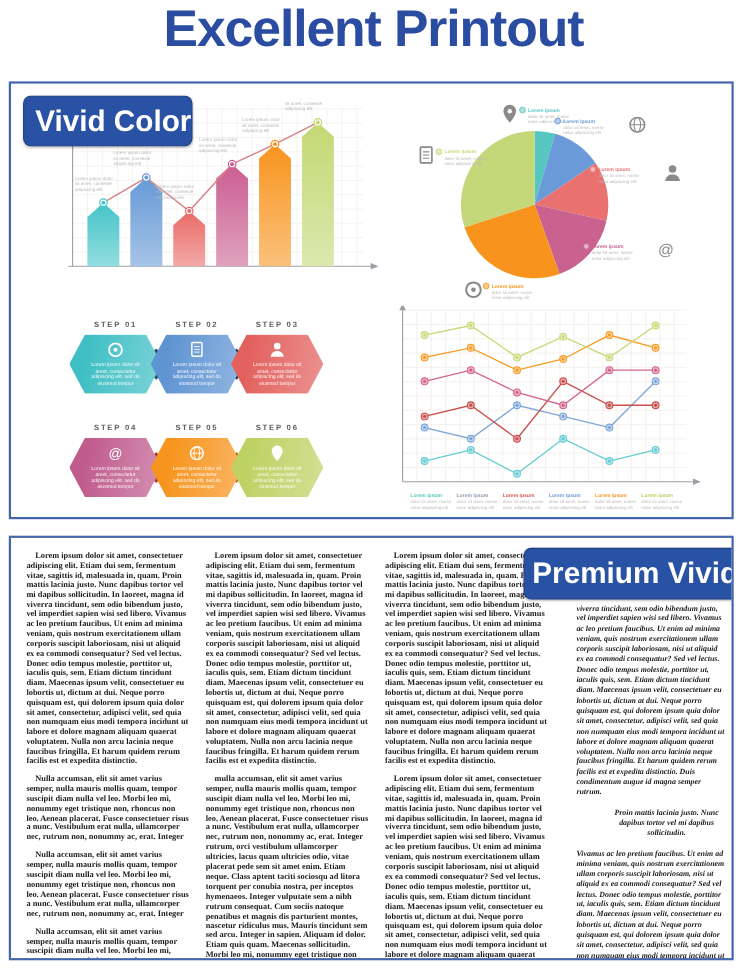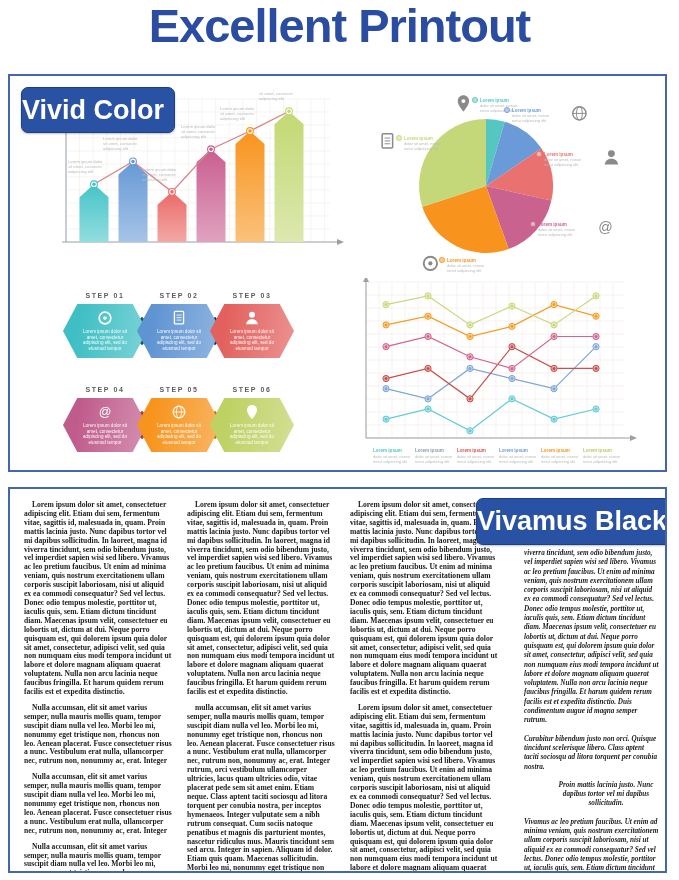--- a/index.html
+++ b/index.html
@@ -9,21 +9,21 @@
   }
   .page-title{
     position:absolute;top:-2px;left:0;width:679px;text-align:center;
     font-size:47px;font-weight:bold;letter-spacing:-1px;color:#2a4da2;
   }
   .panel{position:absolute;background:#ffffff;border:2px solid #4565ad;}
   #vivid-panel{left:8px;top:74px;width:655px;height:394px;}
   #premium-panel{left:8px;top:487px;width:655px;height:382px;overflow:hidden;}
   .badge{
     position:absolute;background:#2a52a4;border:1px solid #1d3f86;border-radius:7px;
-    color:#ffffff;font-weight:bold;display:flex;align-items:center;justify-content:flex-start;
+    color:#ffffff;font-weight:bold;display:flex;align-items:center;justify-content:flex-end;
     z-index:6;box-shadow:0 1px 2px rgba(0,0,0,.25);
   }
   #vivid-badge{left:11px;top:11px;width:152px;height:44px;font-size:27px;}
   #premium-badge{left:466px;top:9px;width:194px;height:45px;font-size:27px;}
   .chart-svg{position:absolute;}
   #bar-chart{left:40px;top:14px;width:300px;height:182px;}
   #pie-chart{left:336px;top:8px;width:320px;height:200px;}
   #line-chart{left:342px;top:202px;width:290px;height:192px;}
   #steps{position:absolute;left:30px;top:212px;width:292px;height:176px;}
   .step-label{
@@ -414,37 +414,36 @@
       <text x="189" y="179.5" font-size="4" fill="#b9b9b9" font-family="Liberation Sans, sans-serif">dolor sit amet, nonse</text>
       <text x="189" y="184.5" font-size="4" fill="#b9b9b9" font-family="Liberation Sans, sans-serif">netur adipiscing elit</text>
       <text x="231" y="174" font-size="4.6" font-weight="bold" fill="#b9cc66" font-family="Liberation Sans, sans-serif">Lorem ipsum</text>
       <text x="231" y="179.5" font-size="4" fill="#b9b9b9" font-family="Liberation Sans, sans-serif">dolor sit amet, nonse</text>
       <text x="231" y="184.5" font-size="4" fill="#b9b9b9" font-family="Liberation Sans, sans-serif">netur adipiscing elit</text>
     </svg>
 </div>
 
 <div class="panel" id="premium-panel">
   <div class="badge" id="premium-badge">
-    <span>Vivamus Black</span>
+    <span>Premium Vivid</span>
   </div>
   <div id="columns-host">
       <div class="text-col" style="left: 14px;">
         <p>Lorem ipsum dolor sit amet, consectetuer adipiscing elit. Etiam dui sem, fermentum vitae, sagittis id, malesuada in, quam. Proin mattis lacinia justo. Nunc dapibus tortor vel mi dapibus sollicitudin. In laoreet, magna id viverra tincidunt, sem odio bibendum justo, vel imperdiet sapien wisi sed libero. Vivamus ac leo pretium faucibus. Ut enim ad minima veniam, quis nostrum exercitationem ullam corporis suscipit laboriosam, nisi ut aliquid ex ea commodi consequatur? Sed vel lectus. Donec odio tempus molestie, porttitor ut, iaculis quis, sem. Etiam dictum tincidunt diam. Maecenas ipsum velit, consectetuer eu lobortis ut, dictum at dui. Neque porro quisquam est, qui dolorem ipsum quia dolor sit amet, consectetur, adipisci velit, sed quia non numquam eius modi tempora incidunt ut labore et dolore magnam aliquam quaerat voluptatem. Nulla non arcu lacinia neque faucibus fringilla. Et harum quidem rerum facilis est et expedita distinctio.</p>
         <p>Nulla accumsan, elit sit amet varius semper, nulla mauris mollis quam, tempor suscipit diam nulla vel leo. Morbi leo mi, nonummy eget tristique non, rhoncus non leo. Aenean placerat. Fusce consectetuer risus a nunc. Vestibulum erat nulla, ullamcorper nec, rutrum non, nonummy ac, erat. Integer</p>
         <p>Nulla accumsan, elit sit amet varius semper, nulla mauris mollis quam, tempor suscipit diam nulla vel leo. Morbi leo mi, nonummy eget tristique non, rhoncus non leo. Aenean placerat. Fusce consectetuer risus a nunc. Vestibulum erat nulla, ullamcorper nec, rutrum non, nonummy ac, erat. Integer</p>
         <p>Nulla accumsan, elit sit amet varius semper, nulla mauris mollis quam, tempor suscipit diam nulla vel leo. Morbi leo mi, nonummy eget tristique non, rhoncus non leo. Aenean placerat. Fusce consectetuer risus a nunc. Vestibulum erat nulla, ullamcorper nec, rutrum non, nonummy ac, erat. Integer</p>
       </div>
       <div class="text-col" style="left: 177px;">
         <p>Lorem ipsum dolor sit amet, consectetuer adipiscing elit. Etiam dui sem, fermentum vitae, sagittis id, malesuada in, quam. Proin mattis lacinia justo. Nunc dapibus tortor vel mi dapibus sollicitudin. In laoreet, magna id viverra tincidunt, sem odio bibendum justo, vel imperdiet sapien wisi sed libero. Vivamus ac leo pretium faucibus. Ut enim ad minima veniam, quis nostrum exercitationem ullam corporis suscipit laboriosam, nisi ut aliquid ex ea commodi consequatur? Sed vel lectus. Donec odio tempus molestie, porttitor ut, iaculis quis, sem. Etiam dictum tincidunt diam. Maecenas ipsum velit, consectetuer eu lobortis ut, dictum at dui. Neque porro quisquam est, qui dolorem ipsum quia dolor sit amet, consectetur, adipisci velit, sed quia non numquam eius modi tempora incidunt ut labore et dolore magnam aliquam quaerat voluptatem. Nulla non arcu lacinia neque faucibus fringilla. Et harum quidem rerum facilis est et expedita distinctio.</p>
         <p>mulla accumsan, elit sit amet varius semper, nulla mauris mollis quam, tempor suscipit diam nulla vel leo. Morbi leo mi, nonummy eget tristique non, rhoncus non leo. Aenean placerat. Fusce consectetuer risus a nunc. Vestibulum erat nulla, ullamcorper nec, rutrum non, nonummy ac, erat. Integer rutrum, orci vestibulum ullamcorper ultricies, lacus quam ultricies odio, vitae placerat pede sem sit amet enim. Etiam neque. Class aptent taciti sociosqu ad litora torquent per conubia nostra, per inceptos hymenaeos. Integer vulputate sem a nibh rutrum consequat. Cum sociis natoque penatibus et magnis dis parturient montes, nascetur ridiculus mus. Mauris tincidunt sem sed arcu. Integer in sapien. Aliquam id dolor. Etiam quis quam. Maecenas sollicitudin. Morbi leo mi, nonummy eget tristique non</p>
       </div>
       <div class="text-col" style="left: 340px;">
         <p>Lorem ipsum dolor sit amet, consectetuer adipiscing elit. Etiam dui sem, fermentum vitae, sagittis id, malesuada in, quam. Proin mattis lacinia justo. Nunc dapibus tortor vel mi dapibus sollicitudin. In laoreet, magna id viverra tincidunt, sem odio bibendum justo, vel imperdiet sapien wisi sed libero. Vivamus ac leo pretium faucibus. Ut enim ad minima veniam, quis nostrum exercitationem ullam corporis suscipit laboriosam, nisi ut aliquid ex ea commodi consequatur? Sed vel lectus. Donec odio tempus molestie, porttitor ut, iaculis quis, sem. Etiam dictum tincidunt diam. Maecenas ipsum velit, consectetuer eu lobortis ut, dictum at dui. Neque porro quisquam est, qui dolorem ipsum quia dolor sit amet, consectetur, adipisci velit, sed quia non numquam eius modi tempora incidunt ut labore et dolore magnam aliquam quaerat voluptatem. Nulla non arcu lacinia neque faucibus fringilla. Et harum quidem rerum facilis est et expedita distinctio.</p>
         <p>Lorem ipsum dolor sit amet, consectetuer adipiscing elit. Etiam dui sem, fermentum vitae, sagittis id, malesuada in, quam. Proin mattis lacinia justo. Nunc dapibus tortor vel mi dapibus sollicitudin. In laoreet, magna id viverra tincidunt, sem odio bibendum justo, vel imperdiet sapien wisi sed libero. Vivamus ac leo pretium faucibus. Ut enim ad minima veniam, quis nostrum exercitationem ullam corporis suscipit laboriosam, nisi ut aliquid ex ea commodi consequatur? Sed vel lectus. Donec odio tempus molestie, porttitor ut, iaculis quis, sem. Etiam dictum tincidunt diam. Maecenas ipsum velit, consectetuer eu lobortis ut, dictum at dui. Neque porro quisquam est, qui dolorem ipsum quia dolor sit amet, consectetur, adipisci velit, sed quia non numquam eius modi tempora incidunt ut labore et dolore magnam aliquam quaerat voluptatem. Nulla non arcu lacinia neque faucibus fringilla. Et harum quidem rerum facilis est et expedita distinctio.</p>
       </div>
       <div class="text-col italic" style="left: 502px;">
         <p>viverra tincidunt, sem odio bibendum justo, vel imperdiet sapien wisi sed libero. Vivamus ac leo pretium faucibus. Ut enim ad minima veniam, quis nostrum exercitationem ullam corporis suscipit laboriosam, nisi ut aliquid ex ea commodi consequatur? Sed vel lectus. Donec odio tempus molestie, porttitor ut, iaculis quis, sem. Etiam dictum tincidunt diam. Maecenas ipsum velit, consectetuer eu lobortis ut, dictum at dui. Neque porro quisquam est, qui dolorem ipsum quia dolor sit amet, consectetur, adipisci velit, sed quia non numquam eius modi tempora incidunt ut labore et dolore magnam aliquam quaerat voluptatem. Nulla non arcu lacinia neque faucibus fringilla. Et harum quidem rerum facilis est et expedita distinctio. Duis condimentum augue id magna semper rutrum.</p>
-        <p>Curabitur bibendum justo non orci. Quisque tincidunt scelerisque libero. Class aptent taciti sociosqu ad litora torquent per conubia nostra.</p>
         <p class="align-right">Proin mattis lacinia justo. Nunc dapibus tortor vel mi dapibus sollicitudin.</p>
         <p>Vivamus ac leo pretium faucibus. Ut enim ad minima veniam, quis nostrum exercitationem ullam corporis suscipit laboriosam, nisi ut aliquid ex ea commodi consequatur? Sed vel lectus. Donec odio tempus molestie, porttitor ut, iaculis quis, sem. Etiam dictum tincidunt diam. Maecenas ipsum velit, consectetuer eu lobortis ut, dictum at dui. Neque porro quisquam est, qui dolorem ipsum quia dolor sit amet, consectetur, adipisci velit, sed quia non numquam eius modi tempora incidunt ut labore</p>
       </div>
     </div>
 </div>
 
 </body></html>

